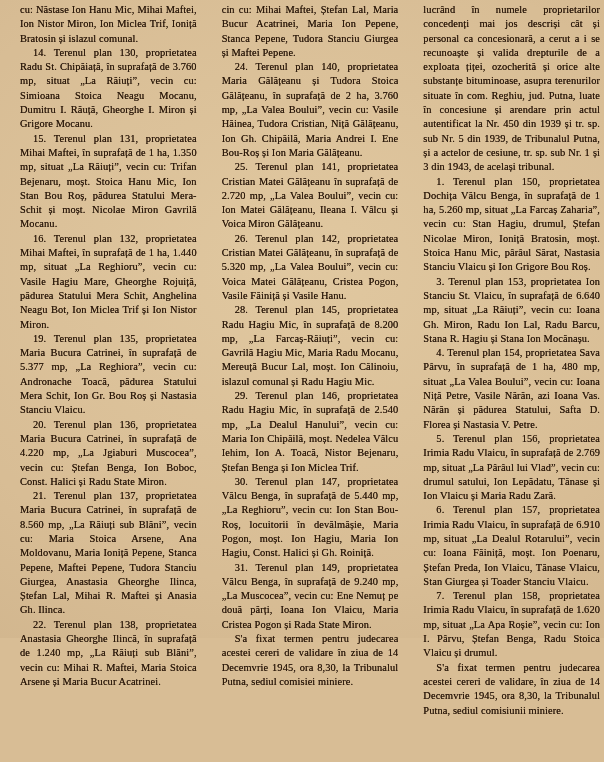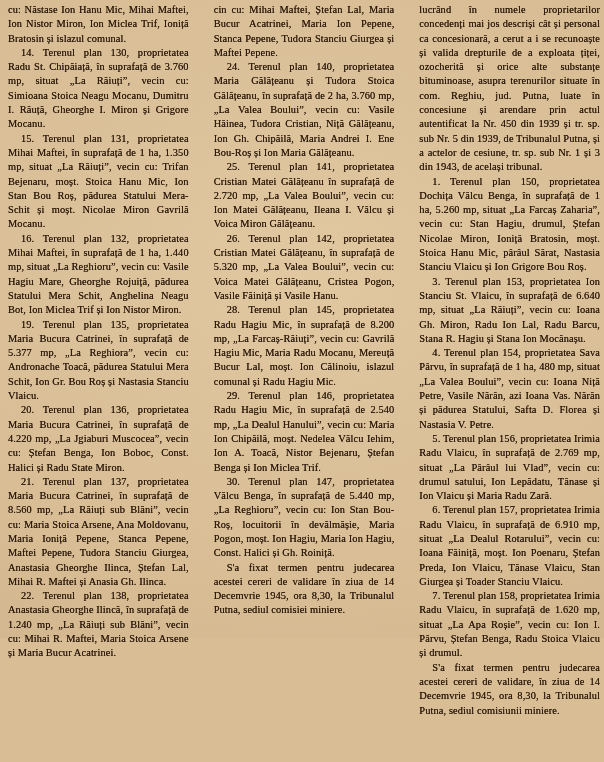--- a/index.html
+++ b/index.html
@@ -16,21 +16,21 @@
     width: 604px;
     height: 638px;
     background:
       radial-gradient(ellipse 120% 90% at 50% 42%,
         rgba(240,220,180,0.35) 0%,
         rgba(216,189,149,0.0) 55%,
         rgba(150,118,80,0.18) 100%),
       var(--paper);
     display: flex;
     gap: 25px;
-    padding: 3px 4px 0 8px;
+    padding: 3px 4px 0 20px;
   }
   .col {
     width: 190px;
     height: 759px;
     overflow: hidden;
     color: var(--ink);
     font-size: 10.4px;
     line-height: 14.3px;
     text-align: justify;
     text-shadow: 0 0 0.5px rgba(43,25,11,0.85);
@@ -55,20 +55,21 @@
       <p class="body">22. Terenul plan 138, proprietatea Anastasia Gheorghe Ilincă, în suprafață de 1.240 mp, „La Răiuți sub Blăni”, vecin cu: Mihai R. Maftei, Maria Stoica Arsene și Maria Bucur Acatrinei.</p>
     </div>
   <div class="col">
       <p class="continuation">cin cu: Mihai Maftei, Ștefan Lal, Maria Bucur Acatrinei, Maria Ion Pepene, Stanca Pepene, Tudora Stanciu Giurgea și Maftei Pepene.</p>
       <p class="body">24. Terenul plan 140, proprietatea Maria Gălățeanu și Tudora Stoica Gălățeanu, în suprafață de 2 ha, 3.760 mp, „La Valea Boului”, vecin cu: Vasile Hăinea, Tudora Cristian, Niță Gălățeanu, Ion Gh. Chipăilă, Maria Andrei I. Ene Bou-Roș și Ion Maria Gălățeanu.</p>
       <p class="body">25. Terenul plan 141, proprietatea Cristian Matei Gălățeanu în suprafață de 2.720 mp, „La Valea Boului”, vecin cu: Ion Matei Gălățeanu, Ileana I. Vâlcu și Voica Miron Gălățeanu.</p>
       <p class="body">26. Terenul plan 142, proprietatea Cristian Matei Gălățeanu, în suprafață de 5.320 mp, „La Valea Boului”, vecin cu: Voica Matei Gălățeanu, Cristea Pogon, Vasile Făiniță și Vasile Hanu.</p>
       <p class="body">28. Terenul plan 145, proprietatea Radu Hagiu Mic, în suprafață de 8.200 mp, „La Farcaș-Răiuți”, vecin cu: Gavrilă Hagiu Mic, Maria Radu Mocanu, Mereuță Bucur Lal, moșt. Ion Călinoiu, islazul comunal și Radu Hagiu Mic.</p>
       <p class="body">29. Terenul plan 146, proprietatea Radu Hagiu Mic, în suprafață de 2.540 mp, „La Dealul Hanului”, vecin cu: Maria Ion Chipăilă, moșt. Nedelea Vălcu Iehim, Ion A. Toacă, Nistor Bejenaru, Ștefan Benga și Ion Miclea Trif.</p>
       <p class="body">30. Terenul plan 147, proprietatea Vălcu Benga, în suprafață de 5.440 mp, „La Reghioru”, vecin cu: Ion Stan Bou-Roș, locuitorii în devălmășie, Maria Pogon, moșt. Ion Hagiu, Maria Ion Hagiu, Const. Halici și Gh. Roiniță.</p>
+      <p class="body">31. Terenul plan 149, proprietatea Vălcu Benga, în suprafață de 9.240 mp, „La Muscocea”, vecin cu: Ene Nemuț pe două părți, Ioana Ion Vlaicu, Maria Cristea Pogon și Rada State Miron.</p>
       <p class="body">S'a fixat termen pentru judecarea acestei cereri de validare în ziua de 14 Decemvrie 1945, ora 8,30, la Tribunalul Putna, sediul comisiei miniere.</p>
     </div>
   <div class="col">
       <p class="continuation">lucrând în numele proprietarilor concedenți mai jos descriși cât și personal ca concesionară, a cerut a i se recunoaște și valida drepturile de a exploata țiței, ozocherită și orice alte substanțe bituminoase, asupra terenurilor situate în com. Reghiu, jud. Putna, luate în concesiune și arendare prin actul autentificat la Nr. 450 din 1939 și tr. sp. sub Nr. 5 din 1939, de Tribunalul Putna, și a actelor de cesiune, tr. sp. sub Nr. 1 și 3 din 1943, de același tribunal.</p>
       <p class="body">1. Terenul plan 150, proprietatea Dochița Vălcu Benga, în suprafață de 1 ha, 5.260 mp, situat „La Farcaș Zaharia”, vecin cu: Stan Hagiu, drumul, Ștefan Nicolae Miron, Ioniță Bratosin, moșt. Stoica Hanu Mic, pârâul Sărat, Nastasia Stanciu Vlaicu și Ion Grigore Bou Roș.</p>
       <p class="body">3. Terenul plan 153, proprietatea Ion Stanciu St. Vlaicu, în suprafață de 6.640 mp, situat „La Răiuți”, vecin cu: Ioana Gh. Miron, Radu Ion Lal, Radu Barcu, Stana R. Hagiu și Stana Ion Mocănașu.</p>
       <p class="body">4. Terenul plan 154, proprietatea Sava Pârvu, în suprafață de 1 ha, 480 mp, situat „La Valea Boului”, vecin cu: Ioana Niță Petre, Vasile Nărăn, azi Ioana Vas. Nărăn și pădurea Statului, Safta D. Florea și Nastasia V. Petre.</p>
       <p class="body">5. Terenul plan 156, proprietatea Irimia Radu Vlaicu, în suprafață de 2.769 mp, situat „La Pârâul lui Vlad”, vecin cu: drumul satului, Ion Lepădatu, Tănase și Ion Vlaicu și Maria Radu Zară.</p>
       <p class="body">6. Terenul plan 157, proprietatea Irimia Radu Vlaicu, în suprafață de 6.910 mp, situat „La Dealul Rotarului”, vecin cu: Ioana Făiniță, moșt. Ion Poenaru, Ștefan Preda, Ion Vlaicu, Tănase Vlaicu, Stan Giurgea și Toader Stanciu Vlaicu.</p>
       <p class="body">7. Terenul plan 158, proprietatea Irimia Radu Vlaicu, în suprafață de 1.620 mp, situat „La Apa Roșie”, vecin cu: Ion I. Pârvu, Ștefan Benga, Radu Stoica Vlaicu și drumul.</p>

